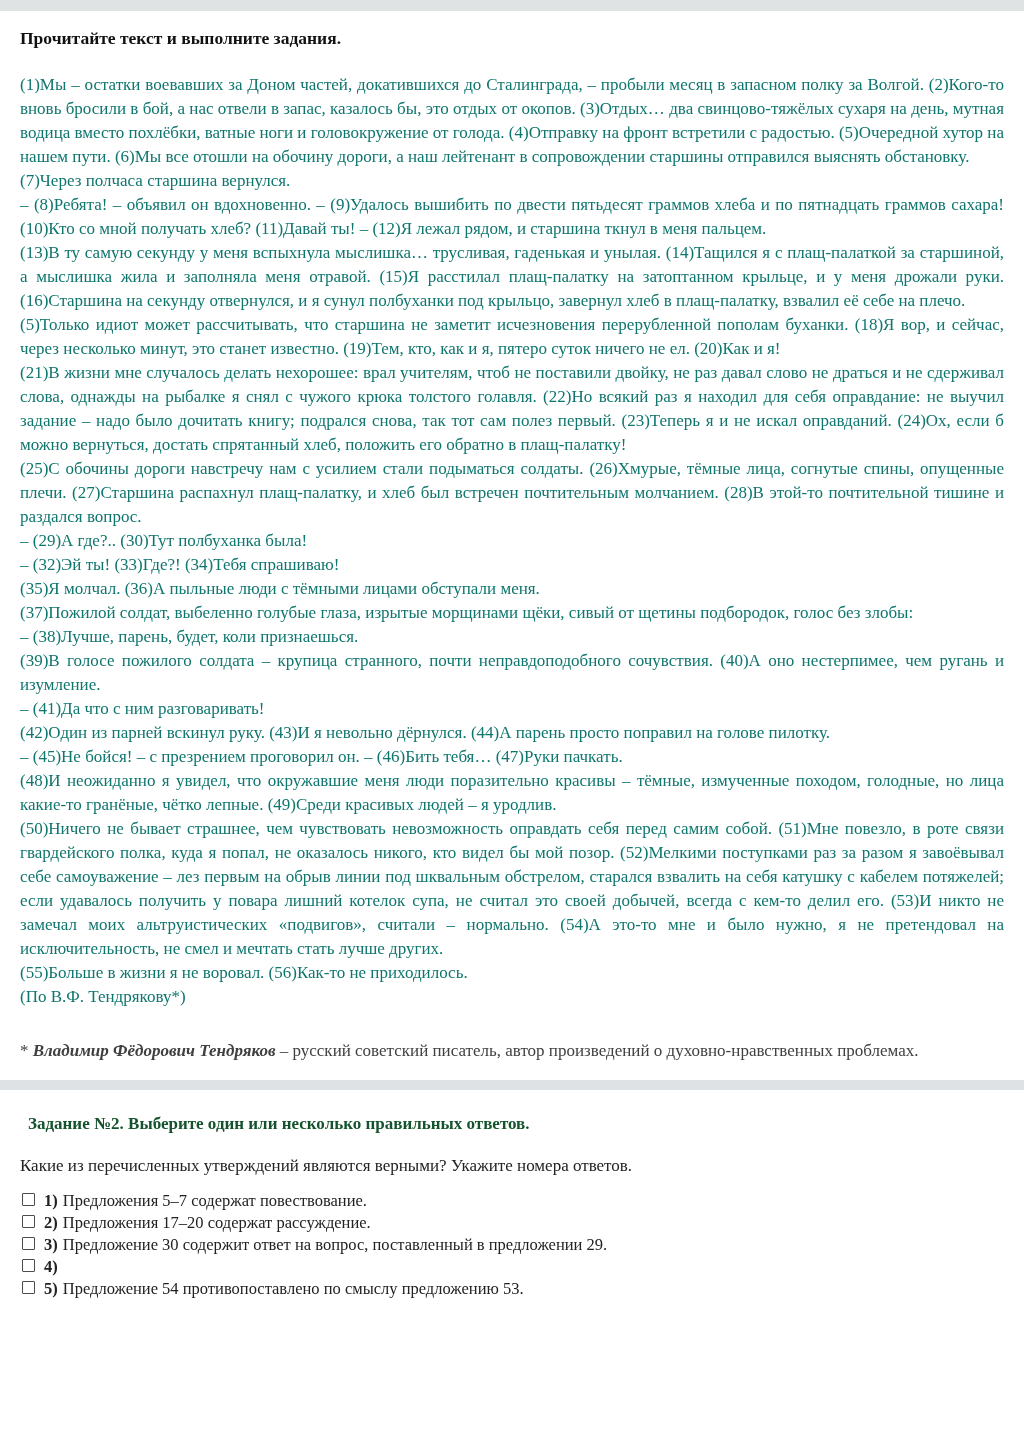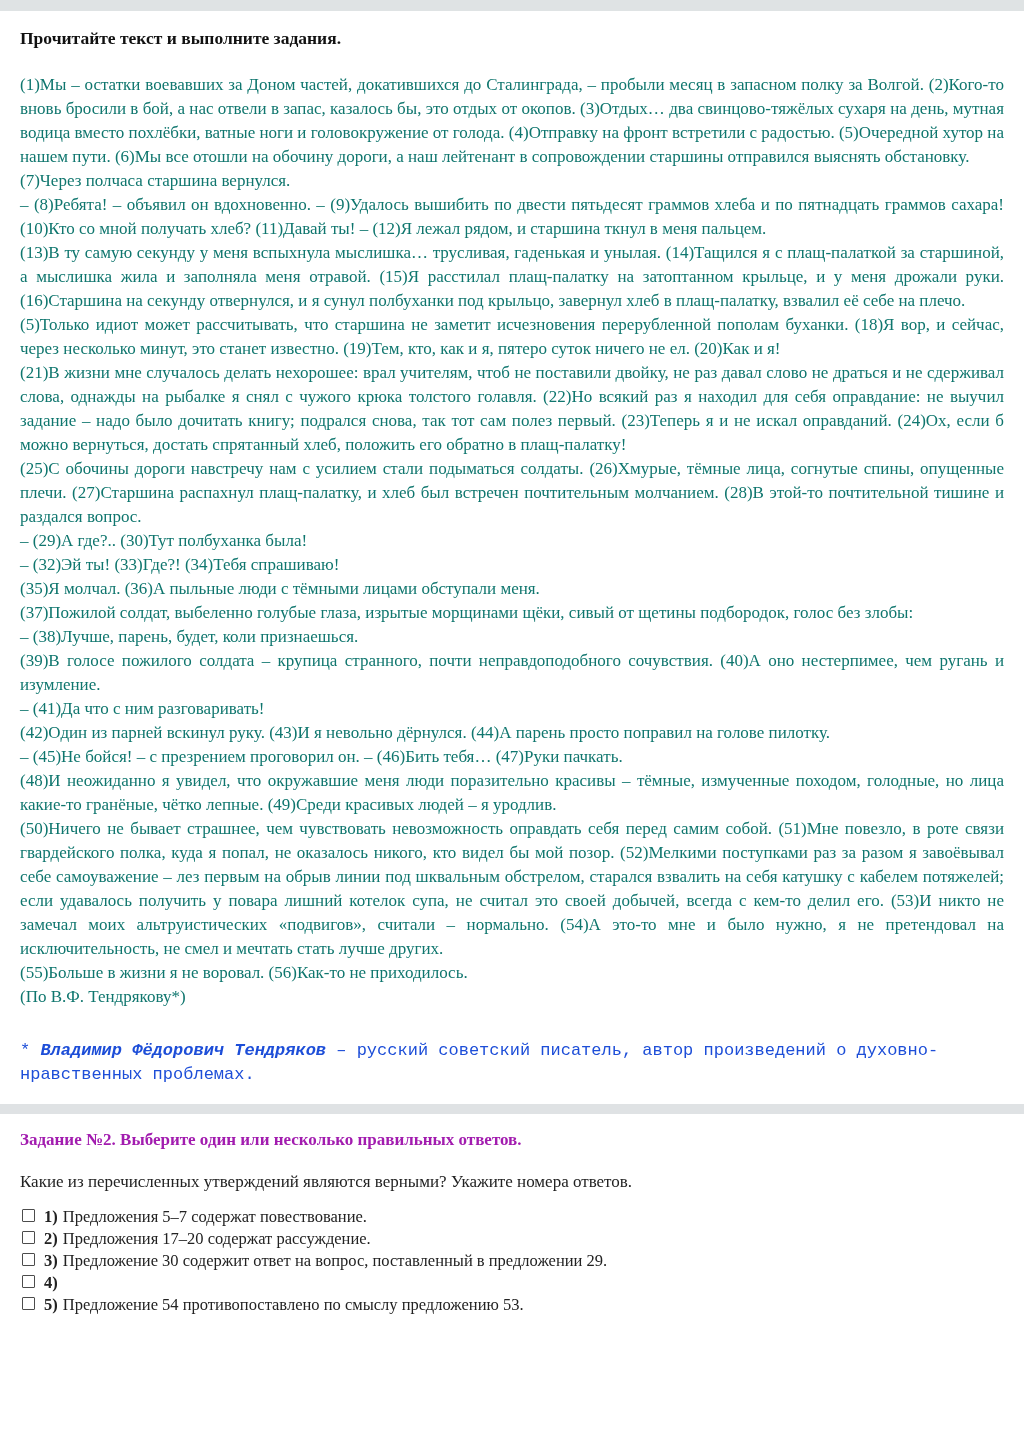--- a/index.html
+++ b/index.html
@@ -31,38 +31,37 @@
     margin: 0;
     font-size: 17px;
     line-height: 24px;
     text-align: justify;
     color: #0f766e;
   }
   .footnote {
     margin: 30px 0 0 0;
     font-size: 17px;
     line-height: 24px;
-    color: #1d4ed8;
-    font-family: Liberation Mono, monospace;
+    color: #404040;
   }
   .footnote .author { font-weight: bold; font-style: italic; }
   .section-divider {
     width: 100%;
     height: 10px;
     background: #dfe2e4;
     margin-top: 17px;
   }
   .task {
     padding: 15px 20px 0 20px;
   }
   h2.task-title {
     font-size: 17px;
     font-weight: bold;
-    color: #a21caf;
-    margin: 0;
+    color: #14532d;
+    margin: 8px;
     line-height: 22px;
   }
   .task-question {
     font-size: 17px;
     margin: 20px 0 13px 0;
     line-height: 22px;
     color: #222222;
   }
   .options { display: block; }
   .option {

